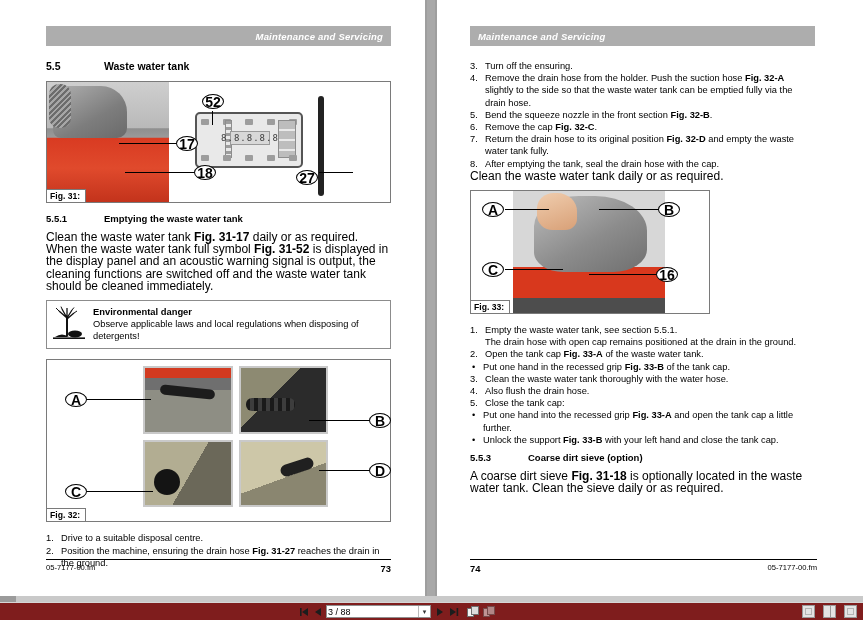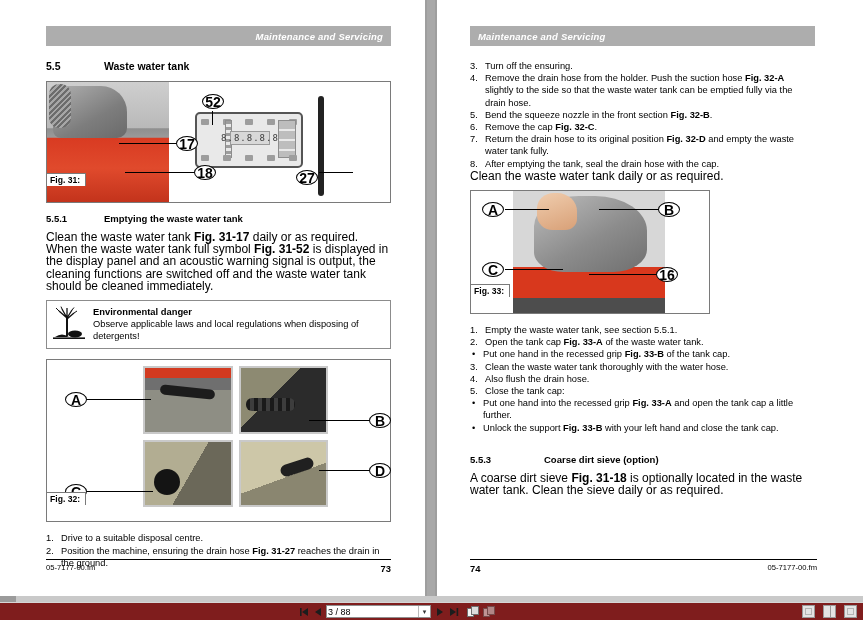--- a/index.html
+++ b/index.html
@@ -142,21 +142,21 @@
 
   
   .figure {
     position: relative;
     border: 1px solid #7a7a7a;
     background: #ffffff;
     margin-bottom: 10px;
   }
   .figcap {
     position: absolute;
-    left: 0; bottom: 16px;
+    left: 0; bottom: 0;
     background: #ffffff;
     border-top: 1px solid #7a7a7a;
     border-right: 1px solid #7a7a7a;
     font-size: 8.6px;
     font-weight: bold;
     padding: 1px 5px 1px 3px;
     z-index: 6;
     color: #000;
   }
   .callout {
@@ -521,36 +521,37 @@
           <div class="callout" style="left:11px; top:71px;">C</div>
 
           <div class="leader" style="left:118px; top:83px; width:68px;"></div>
           <div class="callout" style="left:185px; top:76px;">16</div>
 
           <div class="figcap">Fig. 33:</div>
         </div>
 
         <ol class="steps" id="clean-steps">
             <li><span class="mk">1.</span><span>Empty the waste water tank, see section 5.5.1.</span></li>
+            <li><span class="mk"></span><span>The drain hose with open cap remains positioned at the drain in the ground.</span></li>
             <li><span class="mk">2.</span><span>Open the tank cap </span><b>Fig. 33-A</b><span> of the waste water tank.</span></li>
           </ol>
         <ul class="bullets" id="bullets-a">
             <li><span>Put one hand in the recessed grip </span><b>Fig. 33-B</b><span> of the tank cap.</span></li>
           </ul>
         <ol class="steps" id="clean-steps-2">
             <li><span class="mk">3.</span><span>Clean the waste water tank thoroughly with the water hose.</span></li>
             <li><span class="mk">4.</span><span>Also flush the drain hose.</span></li>
             <li><span class="mk">5.</span><span>Close the tank cap:</span></li>
           </ol>
         <ul class="bullets" id="bullets-b">
             <li><span>Put one hand into the recessed grip </span><b>Fig. 33-A</b><span> and open the tank cap a little further.</span></li>
             <li><span>Unlock the support </span><b>Fig. 33-B</b><span> with your left hand and close the tank cap.</span></li>
           </ul>
 
-        <div class="h3" style="margin-top:20px;gap:16px;">
+        <div class="h3" style="margin-top:6px;">
           <span class="num">5.5.3</span>
           <span>Coarse dirt sieve (option)</span>
         </div>
 
         <p class="body"><span>A coarse dirt sieve </span><b>Fig. 31-18</b><span> is optionally located in the waste water tank. Clean the sieve daily or as required.</span></p>
 
       </div>
 
       <div class="pfoot">
         <span class="pno">74</span>

